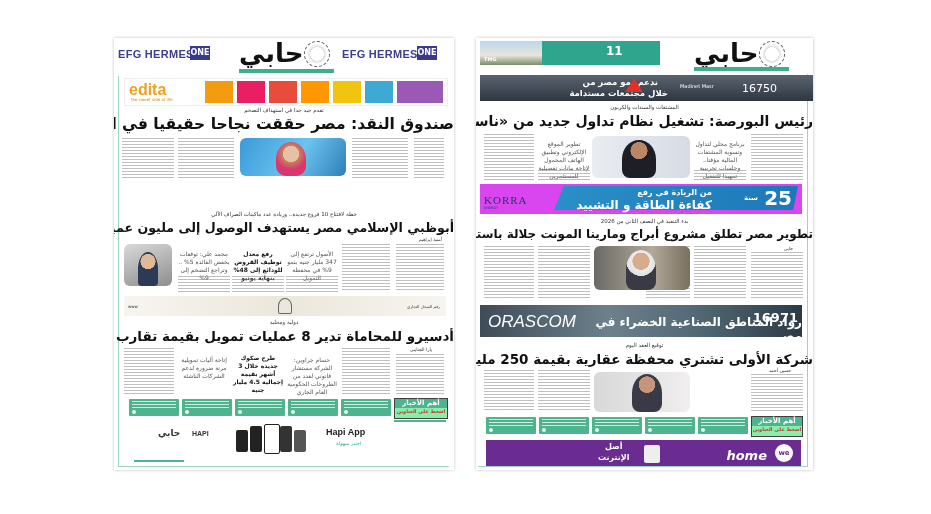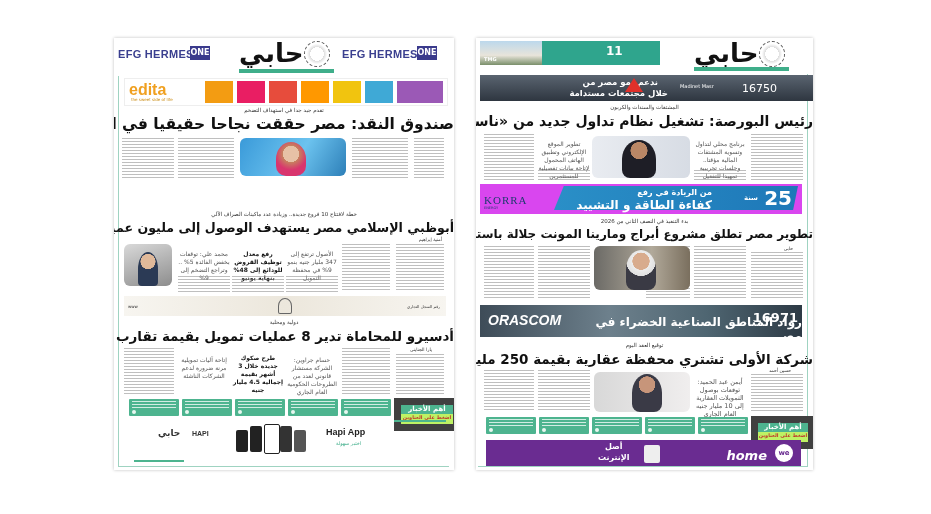--- a/index.html
+++ b/index.html
@@ -17,21 +17,21 @@
   .kicker{position:absolute;font-size:5.5px;color:#333;text-align:center;}
   .headline{position:absolute;font-family:"DejaVu Sans",sans-serif;font-weight:bold;color:#111;text-align:center;white-space:nowrap;}
   .col{position:absolute;background:repeating-linear-gradient(to bottom,#8a8a8a 0,#8a8a8a 1px,transparent 1px,transparent 3px);opacity:0.55;}
   .pull{position:absolute;font-size:6px;line-height:8px;color:#555;text-align:center;}
   .pull.dark{color:#111;font-weight:bold;}
   .photo{position:absolute;border-radius:6px;overflow:hidden;}
   .ad{position:absolute;overflow:hidden;}
   .tile{position:absolute;height:17px;background:#4db48f;border-radius:1px;}
   .tile-text{position:absolute;left:3px;right:3px;top:2px;bottom:6px;background:repeating-linear-gradient(to bottom,rgba(255,255,255,0.75) 0,rgba(255,255,255,0.75) 1px,transparent 1px,transparent 3px);}
   .tile-dot{position:absolute;left:3px;bottom:2px;width:4px;height:4px;border-radius:50%;background:#e8f7f0;}
-  .newsbox{position:absolute;border:7px solid #404040;background:#bef264;}
+  .newsbox{position:absolute;border:1px solid #404040;background:#86efac;}
   .newsbox .t{display:block;background:#4db48f;color:#fff;font-size:7px;font-weight:bold;text-align:center;line-height:9px;}
   .newsbox .b{display:block;color:#c0392b;font-size:5px;text-align:center;line-height:7px;font-weight:bold;}
   .section-line{position:absolute;height:2px;background:#4db48f;}
 </style>
 </head>
 <body>
 
 <div class="page page-left">
 
   <div class="efg" style="left:4px;top:10px;">EFG HERMES</div>
@@ -184,30 +184,29 @@
   <div class="col" style="left:275px;top:214px;width:52px;height:48px;"></div>
   <div class="col" style="left:218px;top:208px;width:52px;height:54px;"></div>
   <div class="col" style="left:170px;top:208px;width:44px;height:54px;"></div>
   <div class="photo" style="left:118px;top:208px;width:96px;height:44px;background:linear-gradient(90deg,#6b6a66,#b1a99a 60%,#7a6f5e);">
     <div class="abs" style="left:32px;top:4px;width:30px;height:40px;border-radius:50% 50% 8px 8px;background:radial-gradient(circle at 50% 28%,#d8ab8d 26%,#ececec 27%,#e0e0e0 45%,#3a3a44 46%);"></div>
   </div>
   <div class="col" style="left:62px;top:208px;width:52px;height:54px;"></div>
   <div class="col" style="left:8px;top:208px;width:50px;height:54px;"></div>
 
   <div class="ad" style="left:4px;top:267px;width:322px;height:32px;background:linear-gradient(90deg,#3e4c58,#6d808c 40%,#4f6672 70%,#2d3a45);">
-    <div class="abs" style="left:8px;top:7px;color:#fff;font-family:'Liberation Sans',sans-serif;font-style:italic;font-weight:bold;font-size:14px;direction:ltr;">ORASCOM</div>
+    <div class="abs" style="left:8px;top:7px;color:#fff;font-family:'Liberation Sans',sans-serif;font-style:italic;font-weight:normal;font-size:17px;direction:ltr;">ORASCOM</div>
     <div class="abs" style="left:110px;top:10px;color:#fff;font-size:12px;font-weight:bold;">رواد المناطق الصناعية الخضراء في مصر</div>
     <div class="abs" style="right:4px;top:5px;color:#fff;font-size:13px;font-weight:bold;direction:ltr;">16971</div>
   </div>
 
   <div class="kicker" style="left:0;width:337px;top:304px;">توقيع العقد اليوم</div>
   <div class="headline" style="left:0;width:337px;top:313px;font-size:13.5px;">شركة الأولى تشتري محفظة عقارية بقيمة 250 مليون جنيه</div>
   <div class="abs" style="right:22px;top:330px;font-size:4.5px;color:#333;">حسين أحمد</div>
   <div class="col" style="left:275px;top:336px;width:52px;height:38px;"></div>
-  <div class="pull" style="left:218px;top:340px;width:52px;font-size:6.5px;">أيمن عبد الحميد: توقعات بوصول التمويلات العقارية إلى 10 مليار جنيه العام الجاري</div>
   <div class="photo" style="left:118px;top:334px;width:96px;height:40px;background:linear-gradient(90deg,#d8d8d8,#f0eeee);">
     <div class="abs" style="left:38px;top:2px;width:30px;height:38px;border-radius:50% 50% 8px 8px;background:radial-gradient(circle at 50% 28%,#c7957a 26%,#3a3a46 27%);"></div>
   </div>
   <div class="col" style="left:62px;top:332px;width:52px;height:42px;"></div>
   <div class="col" style="left:8px;top:332px;width:50px;height:42px;"></div>
 
   <div class="newsbox" style="left:275px;top:378px;width:50px;height:19px;">
     <span class="t">أهم الأخبار</span>
     <span class="b">اضغط على العناوين</span>
   </div>

